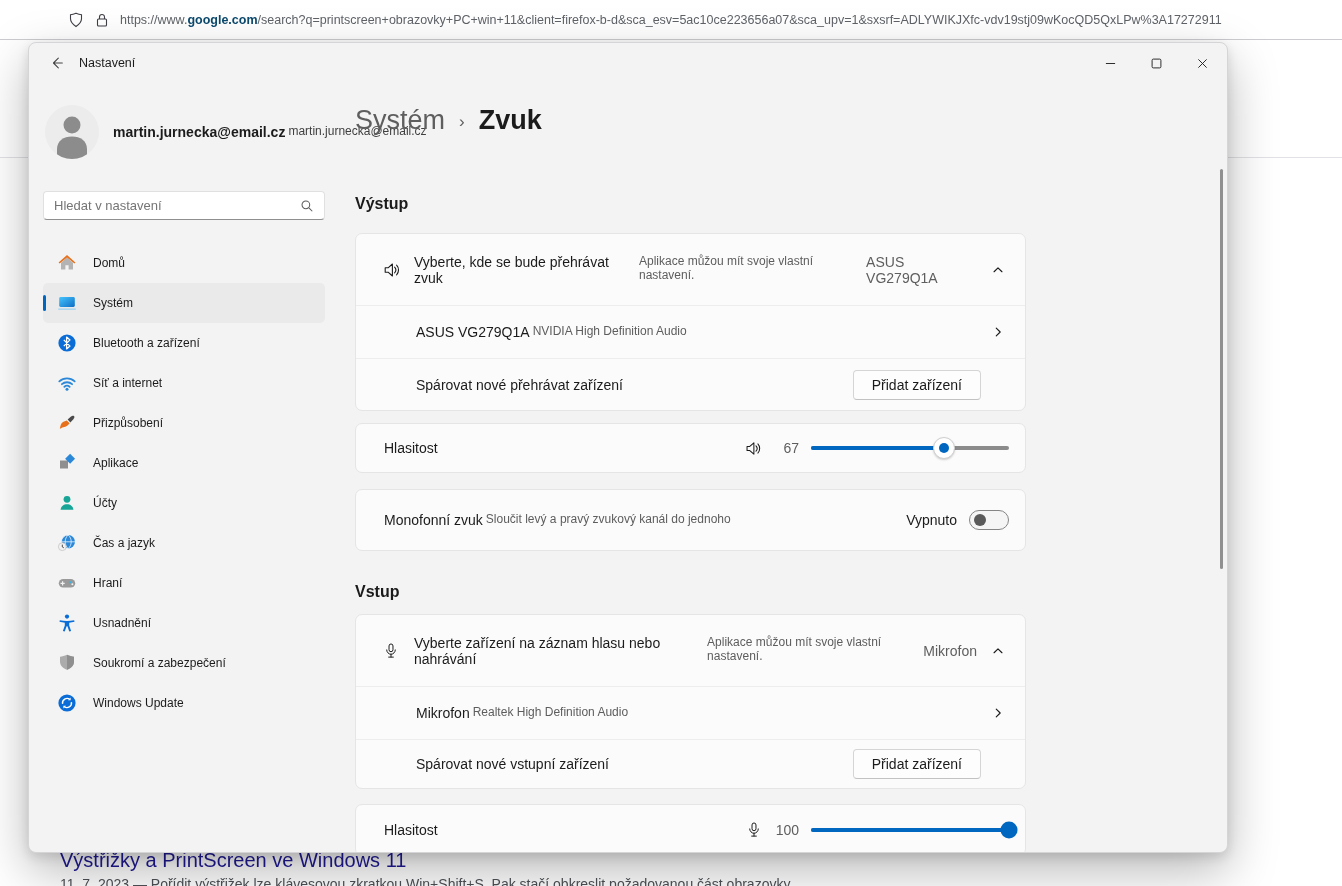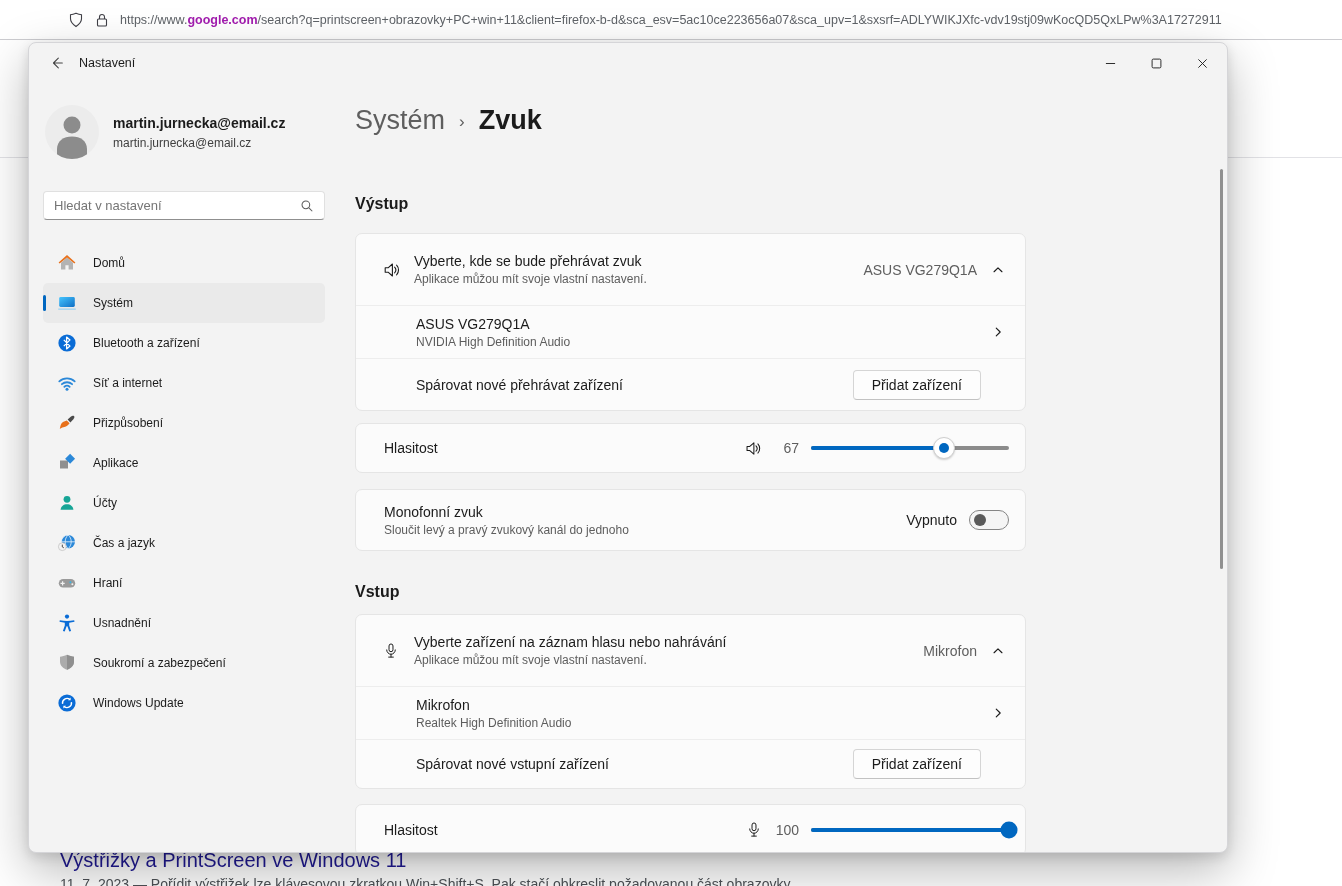--- a/index.html
+++ b/index.html
@@ -14,21 +14,21 @@
   *{margin:0;padding:0;box-sizing:border-box;}
   body{font-family:"Liberation Sans","DejaVu Sans",sans-serif;background:#fff;}
   .screen{position:relative;width:1342px;height:886px;overflow:hidden;background:#fff;}
 
   
   .browser-bar{position:absolute;left:0;top:0;width:1342px;height:40px;background:#fff;
     border-bottom:1px solid #ccccd0;display:flex;align-items:center;}
   .urlbox{display:flex;align-items:center;gap:10px;padding-left:68px;width:100%;overflow:hidden;}
   .url-icon{width:16px;height:16px;flex:0 0 auto;display:inline-flex;}
   .url-text{font-size:12.5px;color:#5f6368;white-space:nowrap;overflow:hidden;}
-  .url-text .domain{color:#a21caf;font-weight:700;}
+  .url-text .domain{color:#0c4a6e;font-weight:700;}
   .google-rule{position:absolute;left:0;top:157px;width:1342px;height:1px;background:#e2e2e6;z-index:1;}
   .g-heading{position:absolute;left:60px;top:849px;font-size:20px;color:var(--link);z-index:2;white-space:nowrap;}
   .g-snippet{position:absolute;left:60px;top:876px;font-size:14px;color:#4d5156;z-index:2;white-space:nowrap;}
 
   
   .window{position:absolute;left:28px;top:42px;width:1200px;height:811px;background:var(--win-bg);
     border:1px solid #d5d5d8;border-radius:8px;z-index:5;
     box-shadow:0 18px 50px rgba(0,0,0,.28), 0 4px 12px rgba(0,0,0,.12);overflow:hidden;}
 
   .titlebar{position:absolute;left:0;top:0;width:100%;height:40px;display:flex;align-items:center;}
@@ -63,21 +63,21 @@
   .breadcrumb{position:absolute;left:0;top:62px;display:flex;align-items:center;gap:14px;}
   .bc-parent{font-size:27px;color:#5e5e5e;}
   .bc-sep{font-size:17px;color:#5e5e5e;padding-top:3px;}
   .bc-current{font-size:27px;font-weight:600;color:var(--txt);}
 
   .sec-label{position:absolute;left:0;font-size:16px;font-weight:600;color:var(--txt);}
   .card{position:absolute;left:0;width:671px;background:var(--card-bg);border:1px solid var(--card-border);border-radius:7px;overflow:hidden;}
   .row{display:flex;align-items:center;position:relative;}
   .row + .row{border-top:1px solid #ededed;}
   .row .icon-col{width:32px;margin-left:26px;display:flex;align-items:center;justify-content:flex-start;flex:0 0 auto;}
-  .rtext{display:flex;flex-direction:column;justify-content:center;gap:3px;}
+  .rtext{display:flex;flex-direction:row;justify-content:center;gap:3px;}
   .rtitle{font-size:14px;color:var(--txt);}
   .rsub{font-size:12px;color:var(--txt2);}
   .spacer{flex:1;}
   .drop-val{font-size:14px;color:#5e5e5e;margin-right:14px;}
   .chev{display:inline-flex;margin-right:20px;}
   .indent{padding-left:60px;}
   .pad28{padding-left:28px;}
 
   .btn{height:30px;padding:0 18px;background:#fdfdfd;border:1px solid #d5d5d5;border-bottom-color:#c2c2c2;
     border-radius:4px;font-size:14px;color:var(--txt);margin-right:44px;

